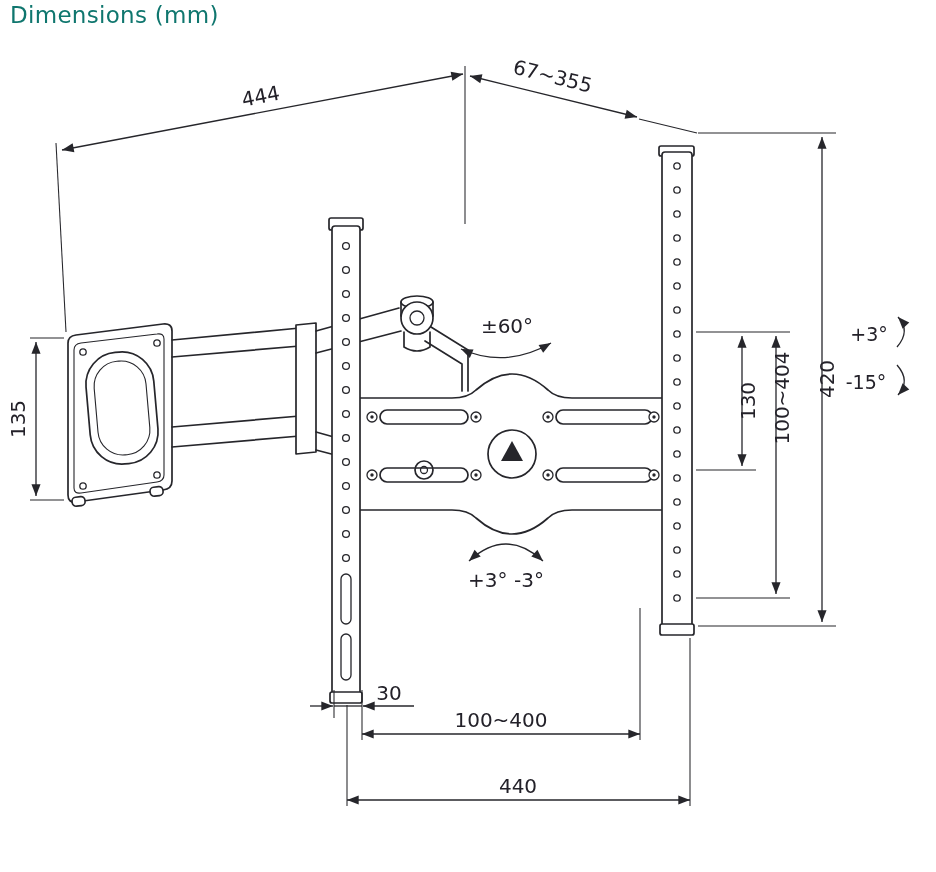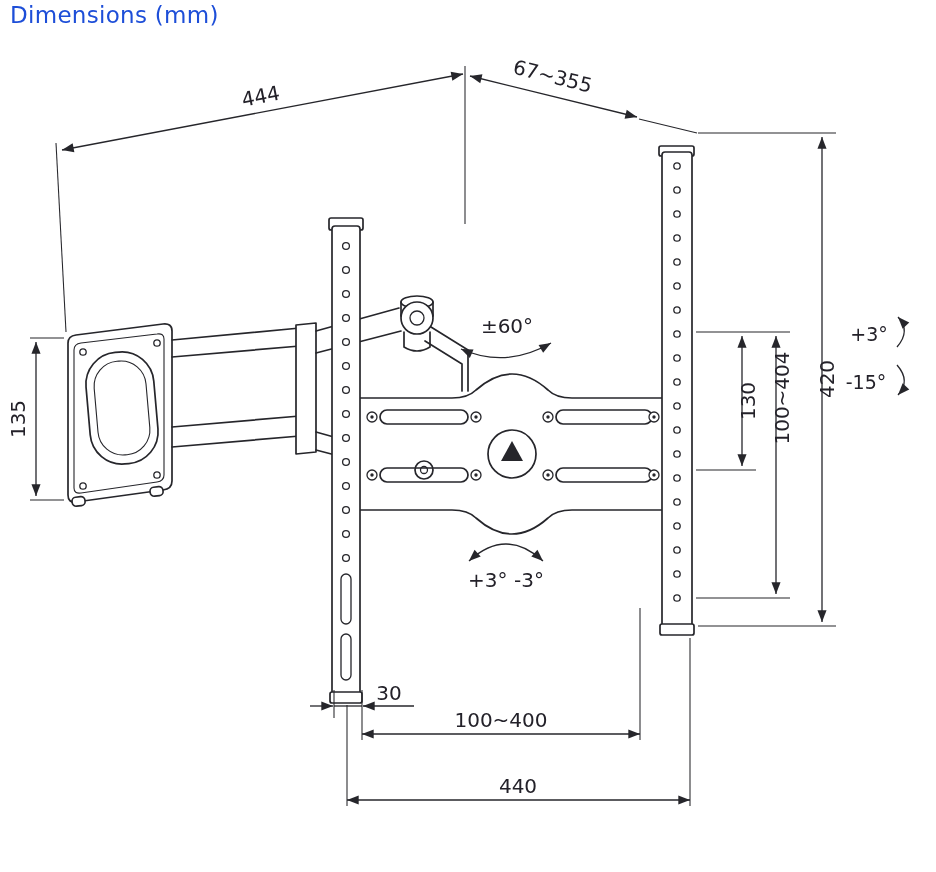--- a/index.html
+++ b/index.html
@@ -16,21 +16,21 @@
     font-family: "DejaVu Sans", "Liberation Sans", sans-serif;
   }
   .page-title {
     position: absolute;
     left: 10px;
     top: 2px;
     margin: 0;
     font-size: 23px;
     font-weight: 500;
     letter-spacing: 0.3px;
-    color: #1d4ed8;
+    color: #0f766e;
   }
   svg { position: absolute; left: 0; top: 0; }
   .dw  { stroke:#26262b; stroke-width:1.7; fill:none; stroke-linecap:round; stroke-linejoin:round; }
   .dwf { stroke:#26262b; stroke-width:1.7; fill:#ffffff; stroke-linejoin:round; }
   .dwt { stroke:#26262b; stroke-width:1.1; fill:none; }
   .hole{ stroke:#26262b; stroke-width:1.3; fill:#ffffff; }
   .dot { fill:#26262b; stroke:none; }
   .dl  { stroke:#26262b; stroke-width:1.3; fill:none; }
   .ext { stroke:#26262b; stroke-width:1.05; fill:none; }
   .lbl { font-family:"DejaVu Sans","Liberation Sans",sans-serif; font-size:20px; fill:#232129; }

